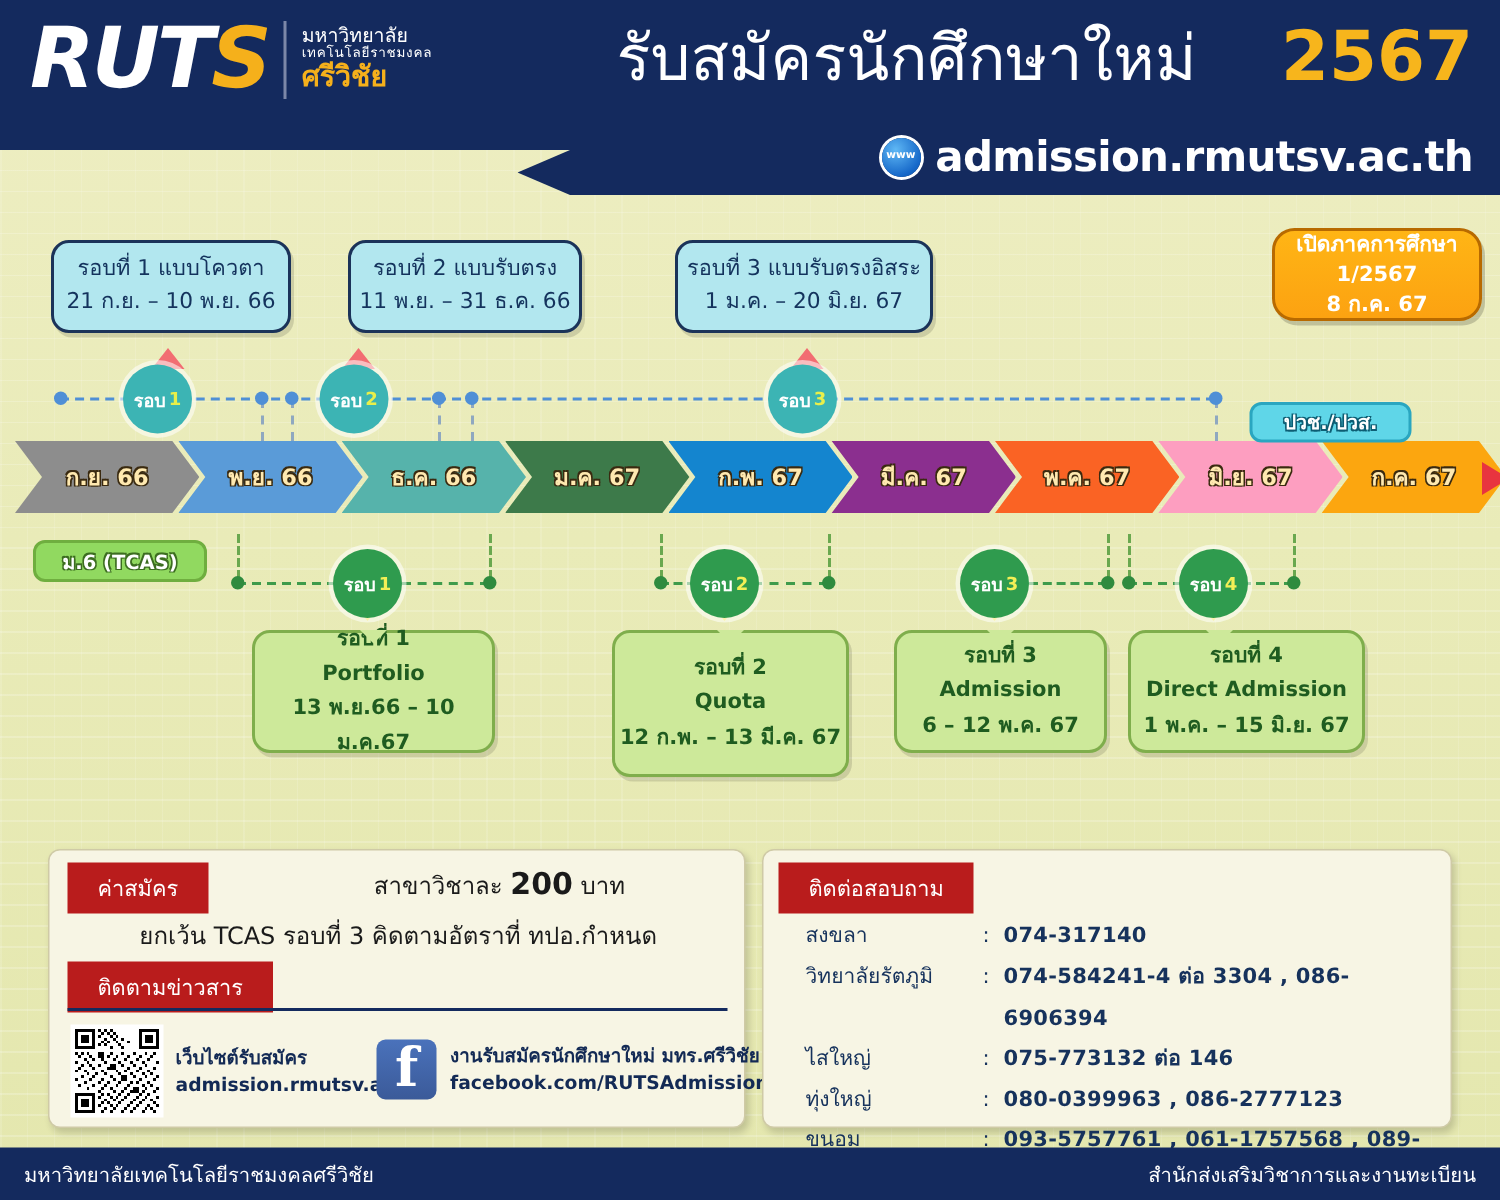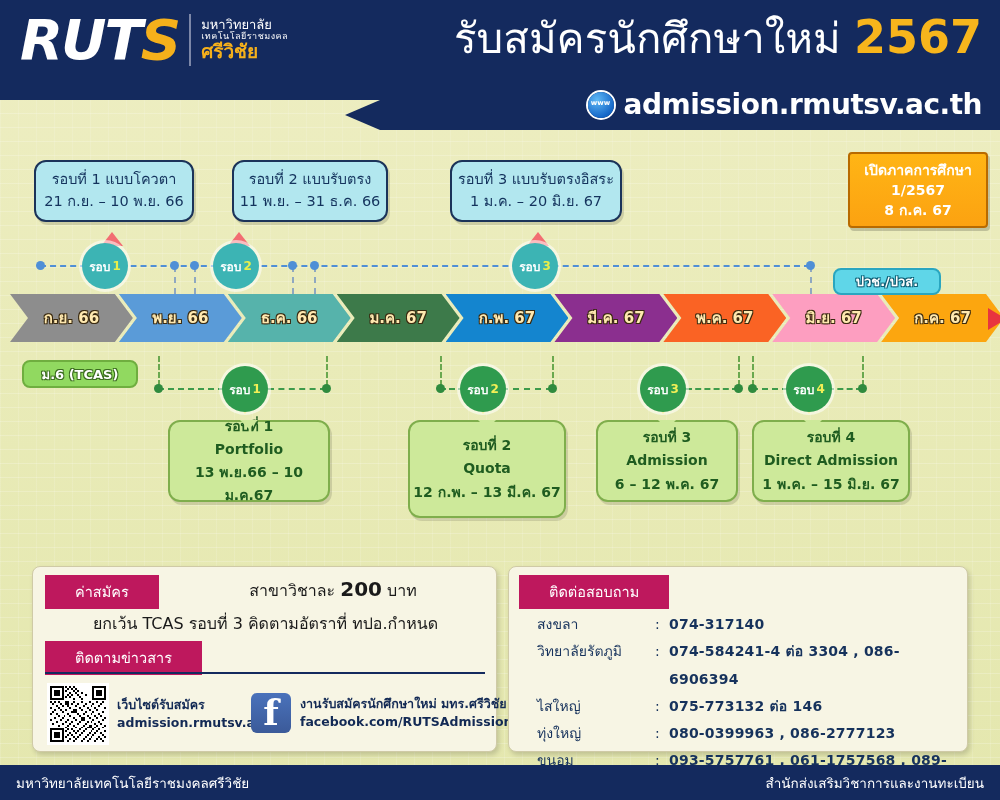--- a/index.html
+++ b/index.html
@@ -52,21 +52,21 @@
   .logo-thai { line-height: 1.05; color: #ffffff; text-align: left; }
   .logo-thai .l1 { font-size: 13px; }
   .logo-thai .l2 { font-size: 9px; letter-spacing: 0.5px; }
   .logo-thai .l3 { font-size: 19px; color: #f5b01b; font-weight: bold; }
 
   .head-title {
     position: absolute; right: 18px; top: 14px;
     font-size: 42px; color: #ffffff; line-height: 1;
     white-space: nowrap; z-index: 8;
   }
-  .head-title .year { color: #f7b51c; font-size: 46px; font-weight: bold; }
+  .head-title .year { color: #f7b51c; font-size: 46px; font-weight: bold; margin-left: 43px; }
 
   .head-url {
     position: absolute; right: 18px; top: 88px;
     display: flex; align-items: center; gap: 10px; z-index: 9;
   }
   .globe {
     width: 26px; height: 26px; border-radius: 50%;
     background: radial-gradient(circle at 35% 30%, #5fb8f5 0%, #1668c9 70%, #0a4fa0 100%);
     position: relative; flex: none;
     box-shadow: 0 0 0 2px #ffffff;
@@ -237,24 +237,24 @@
 
   
   .panel {
     position: absolute;
     background: #f7f5e4;
     border: 1px solid #cfcaa6;
     border-radius: 8px;
     box-shadow: 2px 3px 5px rgba(0,0,0,0.16);
   }
   .navtag {
-    background: #be185d;
+    background: #b91c1c;
     color: #ffffff;
     font-size: 14.5px;
-    padding: 5px 30px 6px;
+    padding: 5px 20px 6px;
     display: inline-block;
     white-space: nowrap;
   }
   .fee-line1 {
     font-size: 16px; color: #1a1a1a;
   }
   .fee-line1 .big { font-size: 20px; font-weight: bold; }
   .fee-line2 { font-size: 16px; color: #1a1a1a; text-align: center; }
   .hr-dark { height: 2px; background: #142a5e; }
 
@@ -337,21 +337,21 @@
     <div>11 พ.ย. – 31 ธ.ค. 66</div>
   </div>
   <div class="tri-up-red" style="left:228px; top:232px;"></div>
 
   <div class="rbox cyanbox" style="left:450px; top:160px; width:172px; height:62px;">
     <div>รอบที่ 3 แบบรับตรงอิสระ</div>
     <div>1 ม.ค. – 20 มิ.ย. 67</div>
   </div>
   <div class="tri-up-red" style="left:527px; top:232px;"></div>
 
-  <div class="rbox orangebox" style="left:848px; top:152px; width:140px; height:76px; border-radius:4px;">
+  <div class="rbox orangebox" style="left:848px; top:152px; width:140px; height:62px; border-radius:15px;">
     <div>เปิดภาคการศึกษา</div>
     <div>1/2567</div>
     <div>8 ก.ค. 67</div>
   </div>
 
   <div class="hline-blue" style="left:40px; top:265px; width:770px;"></div>
   <div class="dot-blue" style="left:36px; top:261px;"></div>
   <div class="dot-blue" style="left:806px; top:261px;"></div>
   <div class="dot-blue" style="left:170px; top:261px;"></div>
   <div class="dot-blue" style="left:190px; top:261px;"></div>

